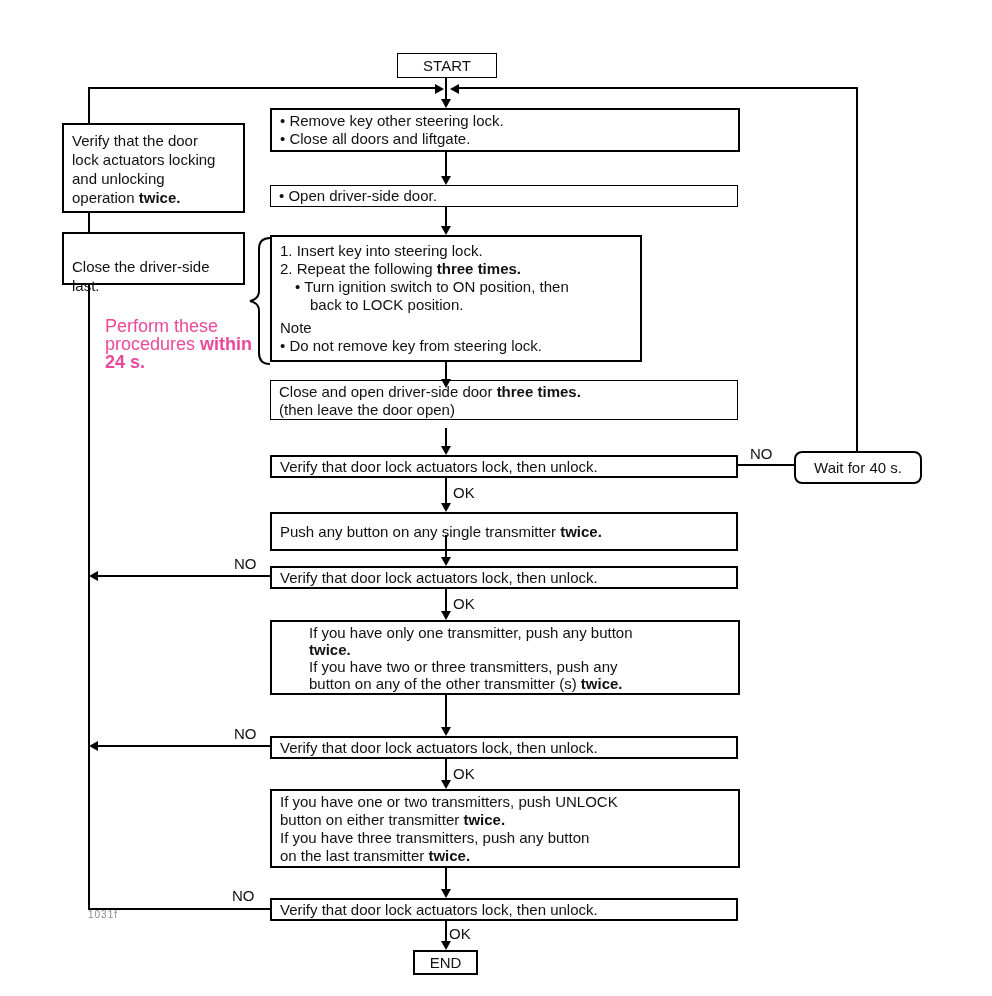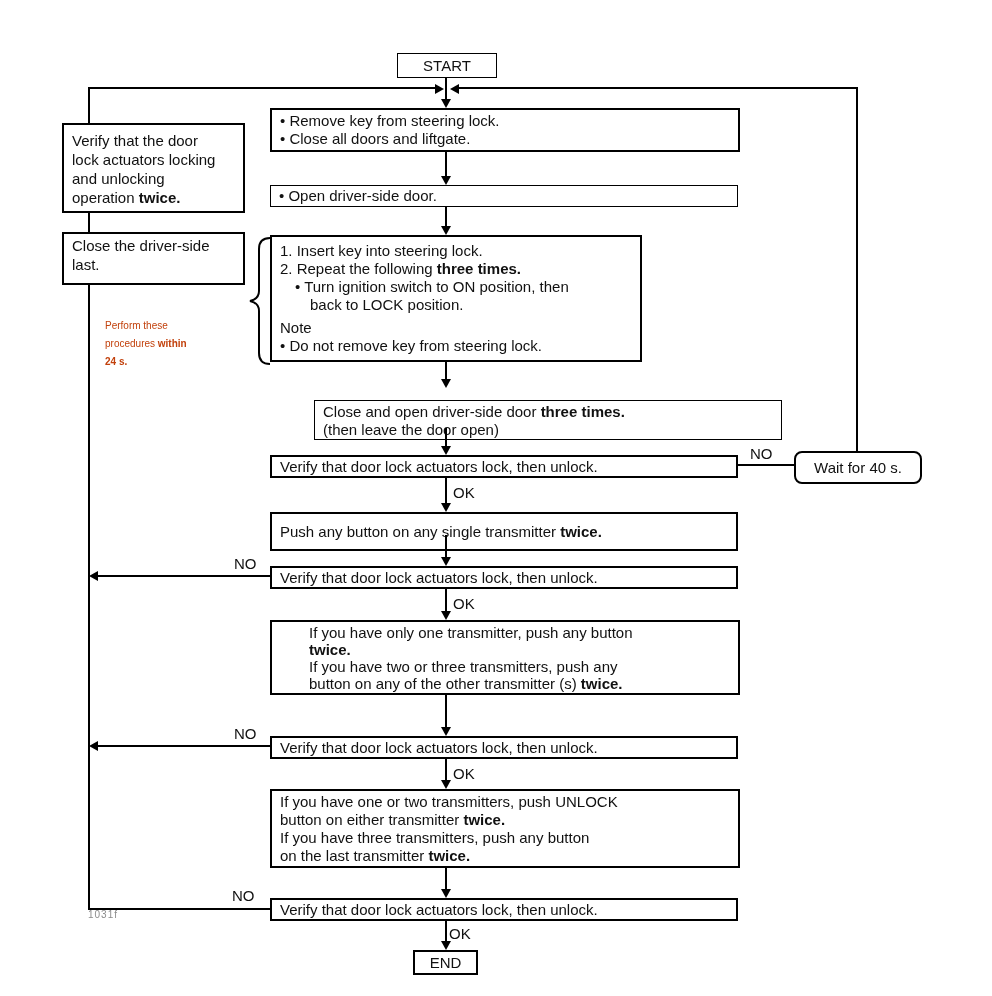--- a/index.html
+++ b/index.html
@@ -11,60 +11,60 @@
   .c{display:flex;align-items:center;}
   .ctr{display:flex;align-items:center;justify-content:center;padding:8px;}
   .ln{position:absolute;background:#000;}
   .ad{position:absolute;width:0;height:0;border-left:5px solid transparent;
       border-right:5px solid transparent;border-top:9px solid #000;}
   .al{position:absolute;width:0;height:0;border-top:5px solid transparent;
       border-bottom:5px solid transparent;border-right:9px solid #000;}
   .ar{position:absolute;width:0;height:0;border-top:5px solid transparent;
       border-bottom:5px solid transparent;border-left:9px solid #000;}
   .lab{position:absolute;font-size:15px;line-height:15px;color:#111;white-space:nowrap;}
-  .note{position:absolute;font-size:10px;line-height:18px;color:#c2410c;}
+  .note{position:absolute;font-size:18px;line-height:18px;color:#ec4899;}
   .fig{position:absolute;font-size:10px;color:#8c8c8c;letter-spacing:1px;}
   svg{position:absolute;}
 </style>
 </head>
 <body>
 
 <div id="page">
 
   <div class="bx thin ctr" style="left:397px;top:53px;width:100px;height:25px;">START</div>
   <div class="bx ctr" style="left:413px;top:950px;width:65px;height:25px;">END</div>
   <div class="bx ctr" style="left:794px;top:451px;width:128px;height:33px;border-radius:8px;">Wait for 40 s.</div>
 
   <div class="bx" style="left:62px;top:123px;width:183px;height:90px;line-height:19px;padding:6px 8px;">
       <div><span>Verify that the door</span></div>
       <div><span>lock actuators locking</span></div>
       <div><span>and unlocking</span></div>
       <div><span>operation </span><span style="font-weight: bold;">twice.</span></div>
     </div>
-  <div class="bx" style="left:62px;top:232px;width:183px;height:53px;line-height:19px;padding:2px 8px;">
+  <div class="bx" style="left:62px;top:232px;width:183px;height:53px;line-height:19px;padding:23px 8px;">
       <div><span>Close the driver-side</span></div>
       <div><span>last.</span></div>
     </div>
 
   <div class="bx" style="left:270px;top:108px;width:470px;height:44px;">
-      <div><span>• Remove key from steering lock.</span></div>
+      <div><span>• Remove key other steering lock.</span></div>
       <div><span>• Close all doors and liftgate.</span></div>
     </div>
   <div class="bx thin c" style="left:270px;top:185px;width:468px;height:22px;">
       <div><span>• Open driver-side door.</span></div>
     </div>
   <div class="bx" style="left:270px;top:235px;width:372px;height:127px;padding:5px 8px;">
       <div><span>1. Insert key into steering lock.</span></div>
       <div><span>2. Repeat the following </span><span style="font-weight: bold;">three times.</span></div>
       <div style="padding-left: 15px;"><span>• Turn ignition switch to ON position, then</span></div>
       <div style="padding-left: 30px;"><span>back to LOCK position.</span></div>
       <div style="margin-top: 5px;"><span>Note</span></div>
       <div><span>• Do not remove key from steering lock.</span></div>
     </div>
-  <div class="bx thin" style="left:270px;top:400px;width:468px;height:40px;margin-left:44px;">
+  <div class="bx thin" style="left:270px;top:380px;width:468px;height:40px;">
       <div><span>Close and open driver-side door </span><span style="font-weight: bold;">three times.</span></div>
       <div><span>(then leave the door open)</span></div>
     </div>
   <div class="bx c" style="left:270px;top:455px;width:468px;height:23px;">
       <div><span>Verify that door lock actuators lock, then unlock.</span></div>
     </div>
   <div class="bx c" style="left:270px;top:512px;width:468px;height:39px;">
       <div><span>Push any button on any single transmitter </span><span style="font-weight: bold;">twice.</span></div>
     </div>
   <div class="bx c" style="left:270px;top:566px;width:468px;height:23px;">

